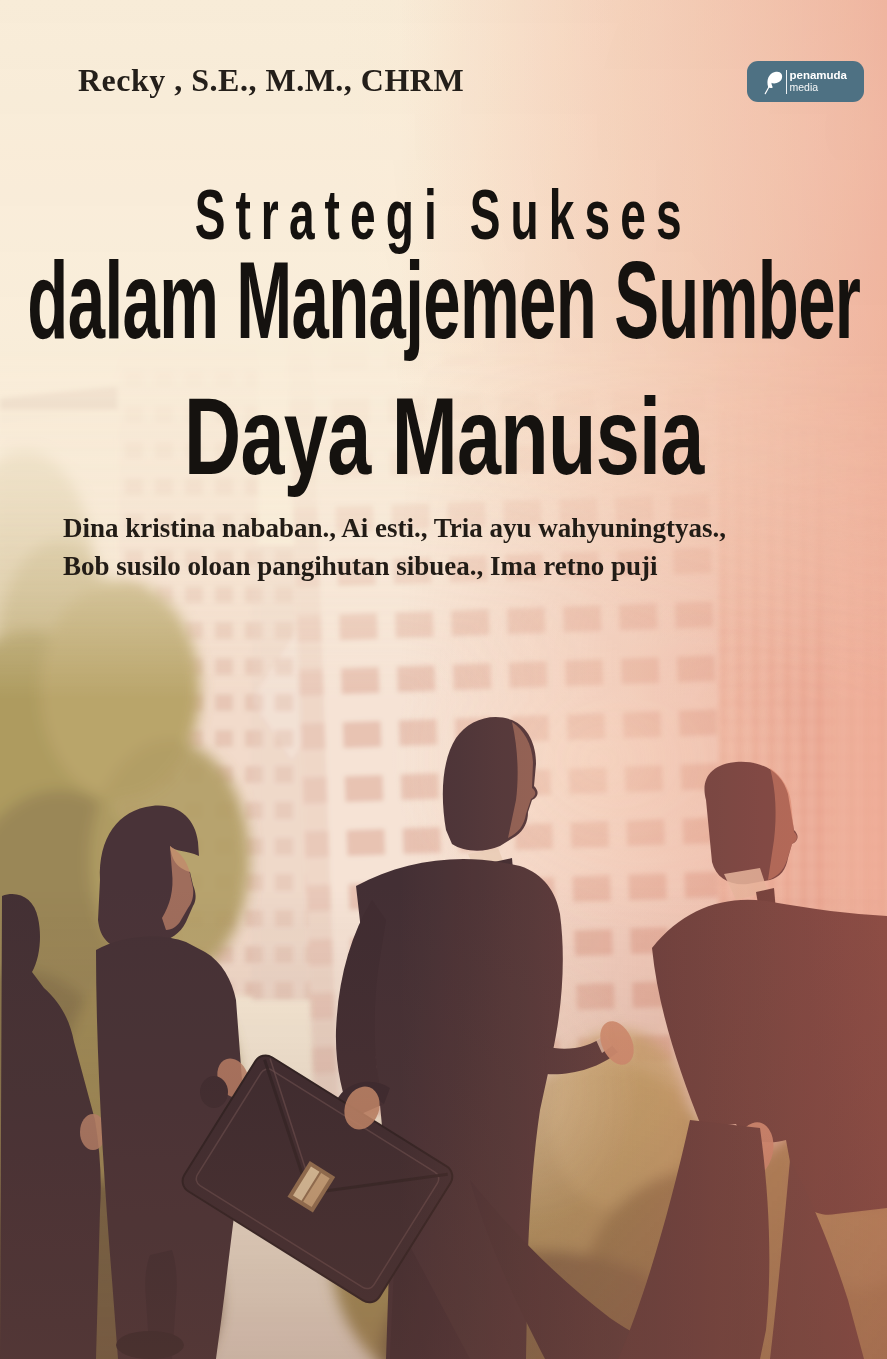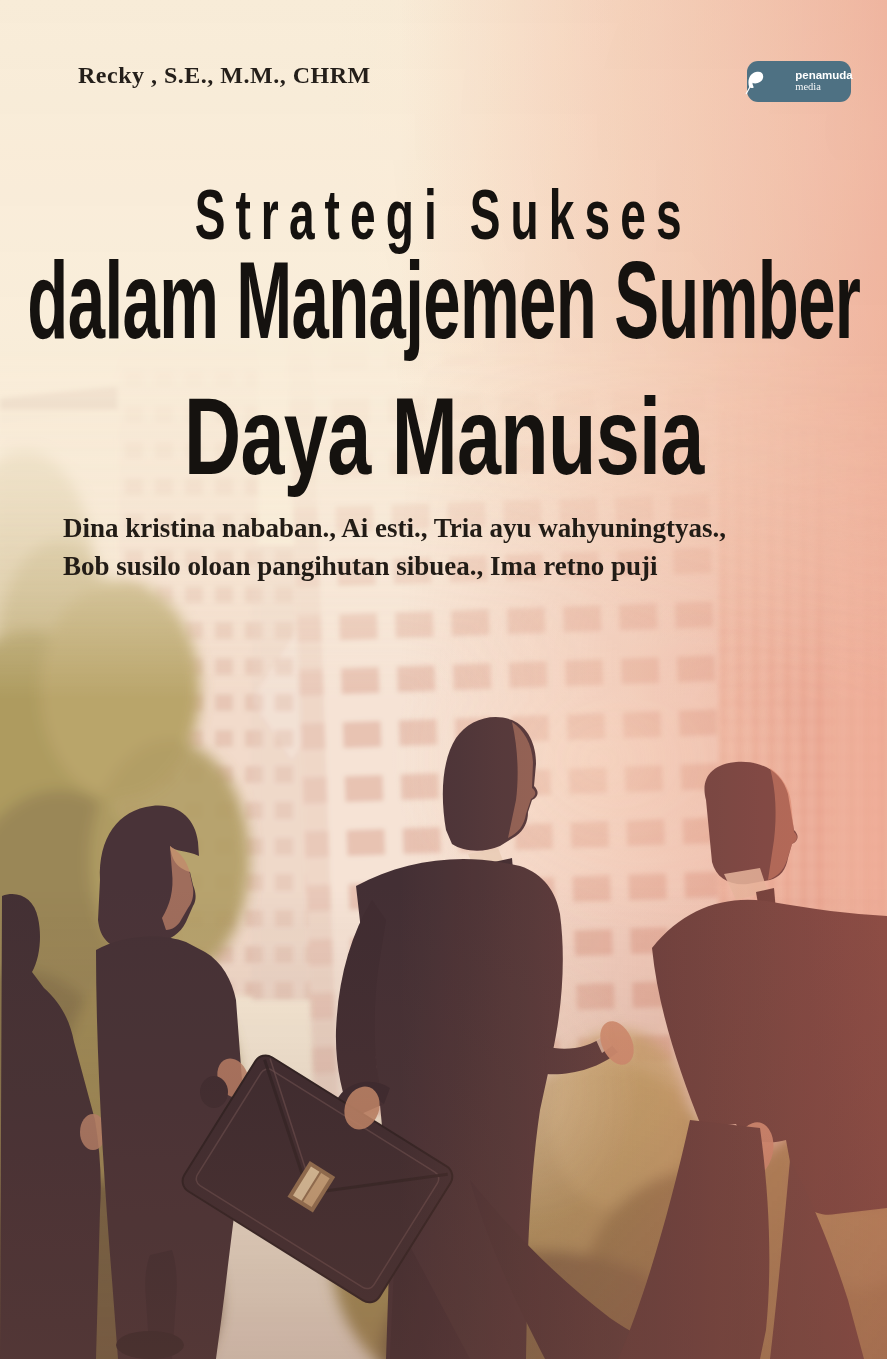--- a/index.html
+++ b/index.html
@@ -6,35 +6,35 @@
   .cover{
     position:relative;width:887px;height:1359px;overflow:hidden;
     background:#faf4e2;
     font-family:"Liberation Serif","DejaVu Serif",serif;
   }
   .scene{position:absolute;left:0;top:0;width:887px;height:1359px;display:block;}
 
   .author{
     position:absolute;left:78px;top:62px;
     font-family:"Liberation Serif","DejaVu Serif",serif;
-    font-weight:700;font-size:24px;letter-spacing:.5px;color:#241f1a;
+    font-weight:700;font-size:32px;letter-spacing:.5px;color:#241f1a;
   }
 
   .badge{
-    position:absolute;left:747px;top:61px;width:104px;height:41px;
+    position:absolute;left:747px;top:61px;width:117px;height:41px;
     background:#4e7183;border-radius:11px;
-    display:flex;align-items:center;justify-content:center;gap:15px;
+    display:flex;align-items:center;justify-content:center;gap:2px;
     color:#fff;
   }
   .badge .logo{width:20px;height:26px;flex:0 0 auto;}
   .badge .divider{width:1.5px;height:24px;background:rgba(255,255,255,.9);}
   .badge .names{display:flex;flex-direction:column;line-height:1.02;
     font-family:"Liberation Sans","DejaVu Sans",sans-serif;}
   .badge .names .n1{font-size:11.5px;font-weight:700;}
-  .badge .names .n2{font-size:10.5px;font-weight:400;opacity:.95;font-family:Liberation Serif, serif;}
+  .badge .names .n2{font-size:10.5px;font-weight:400;opacity:.95;}
 
   .title-row{position:absolute;left:0;width:887px;display:flex;justify-content:center;}
   .title-sub{top:178px;text-align:center;}
   .title-sub span{
     display:inline-block;white-space:nowrap;
     font-family:"Liberation Sans","DejaVu Sans",sans-serif;
     font-weight:700;font-size:64px;letter-spacing:14px;color:#15120f;
     transform:scale(.72,1.1);transform-origin:50% 50%;
   }
   .title-big span{

